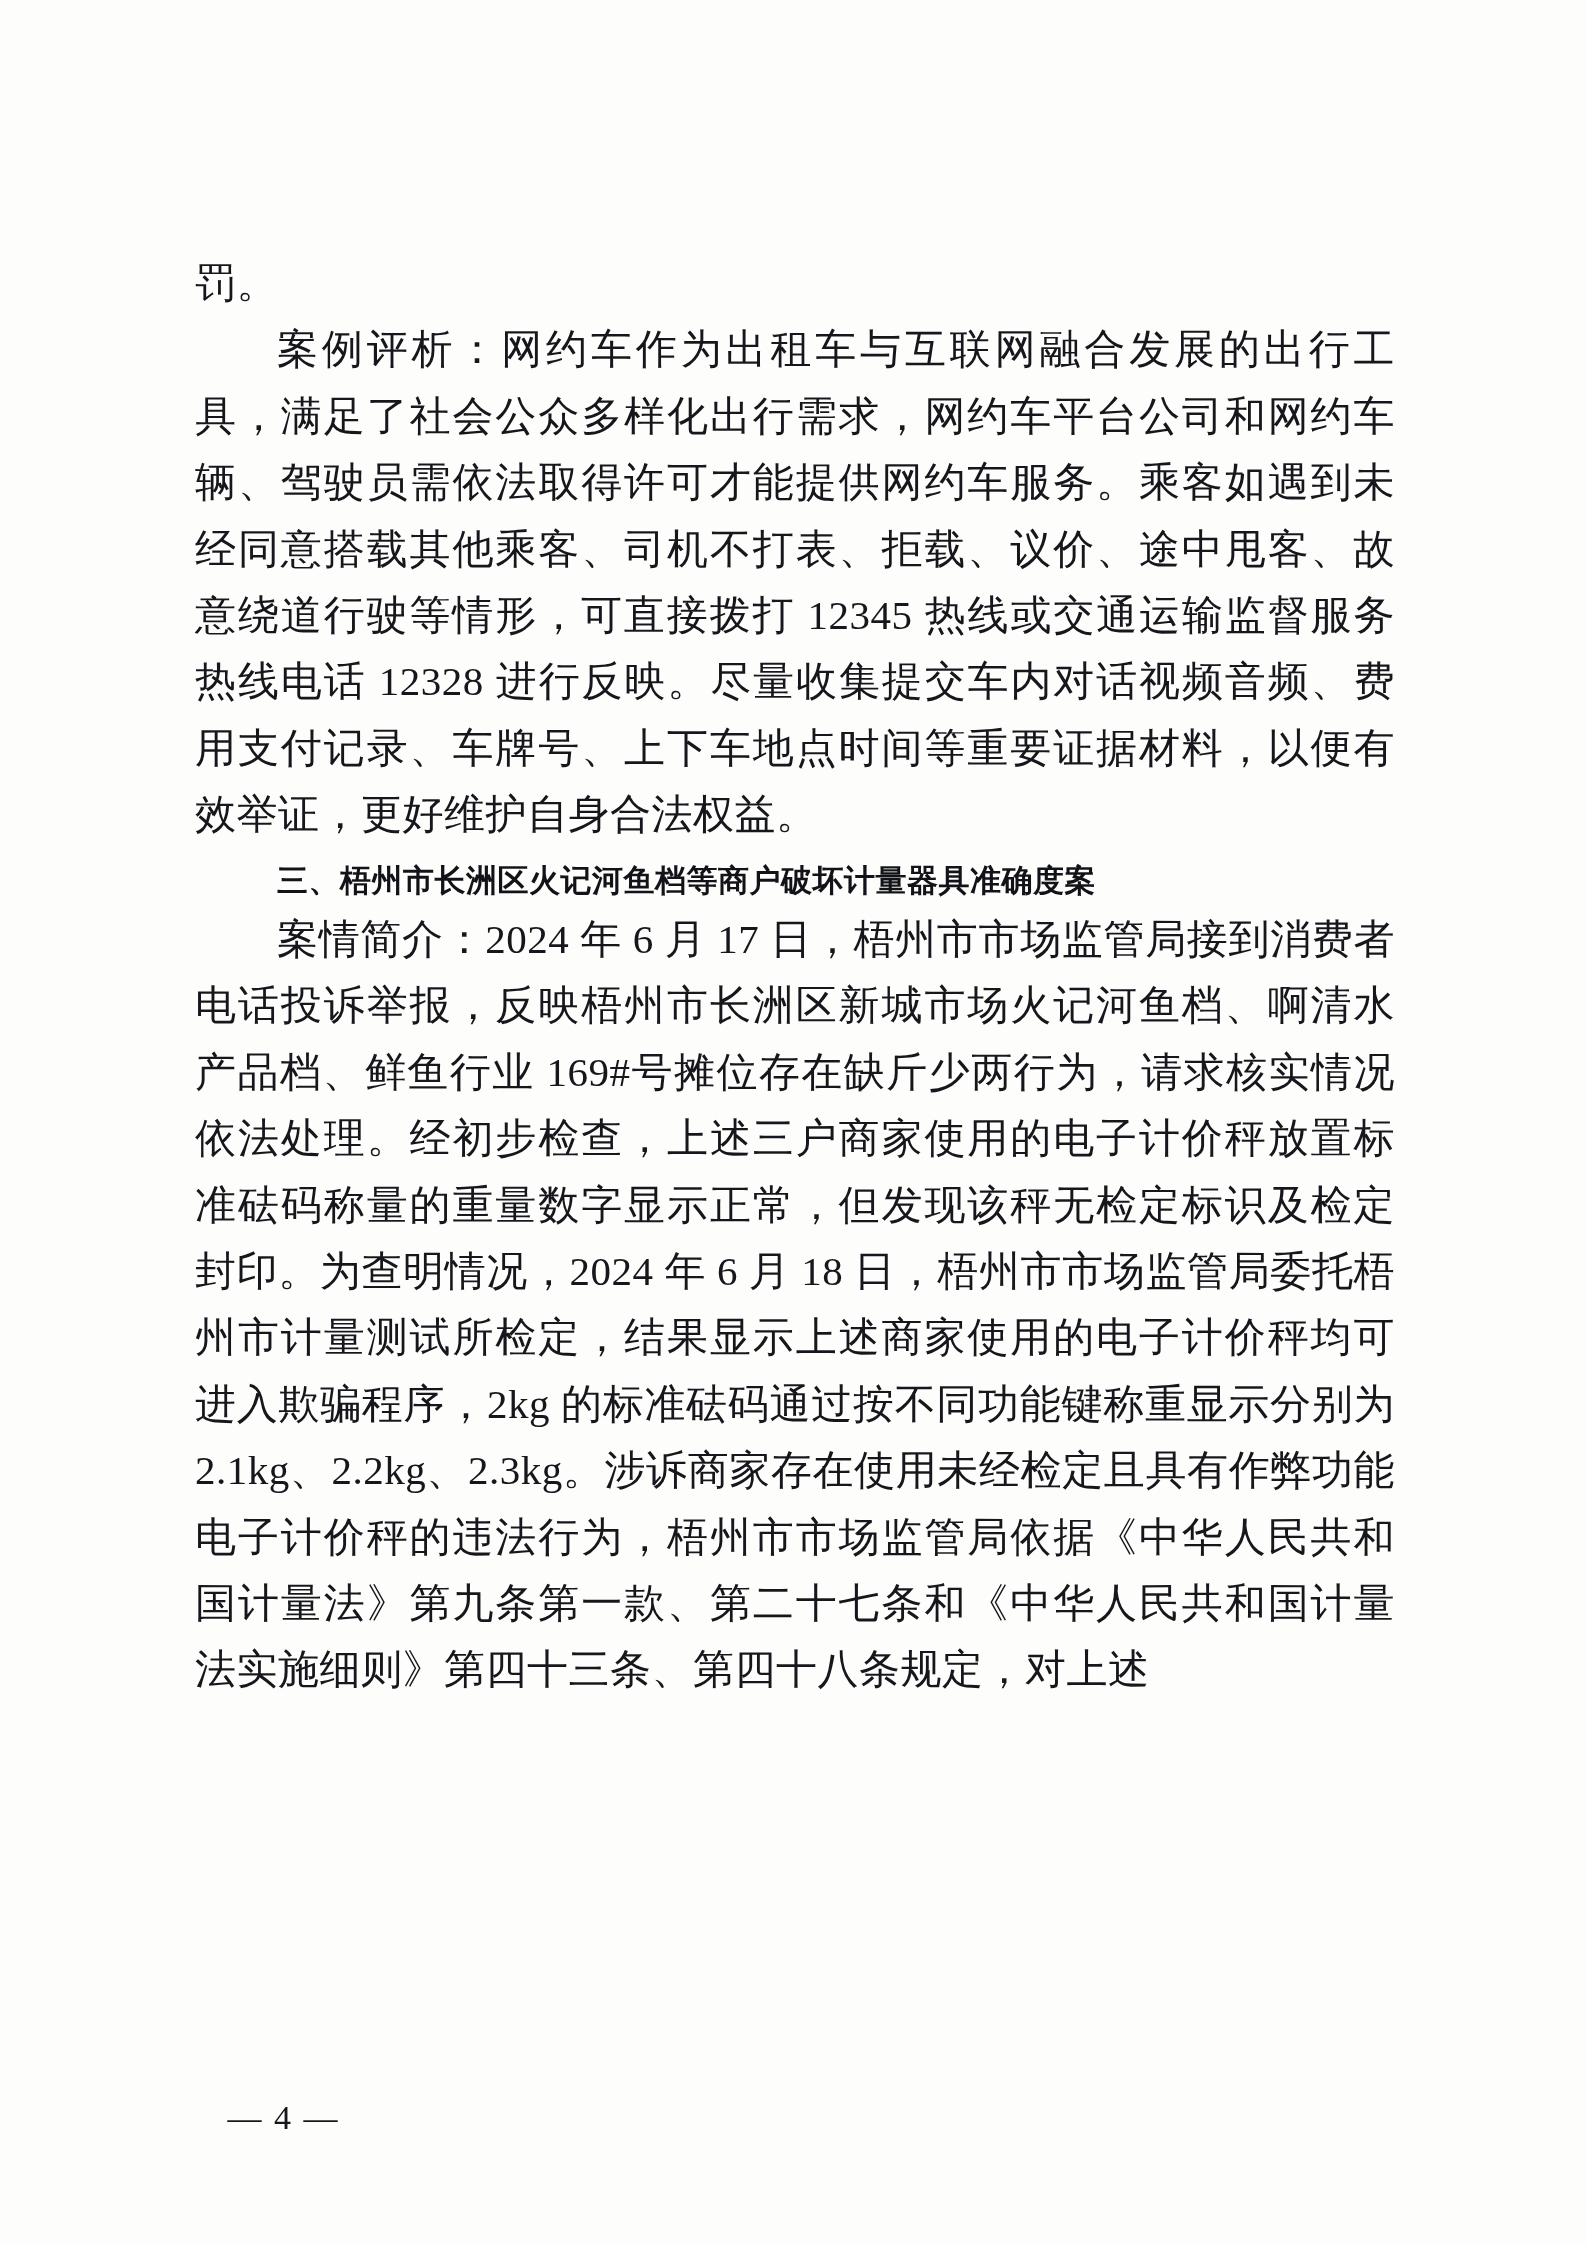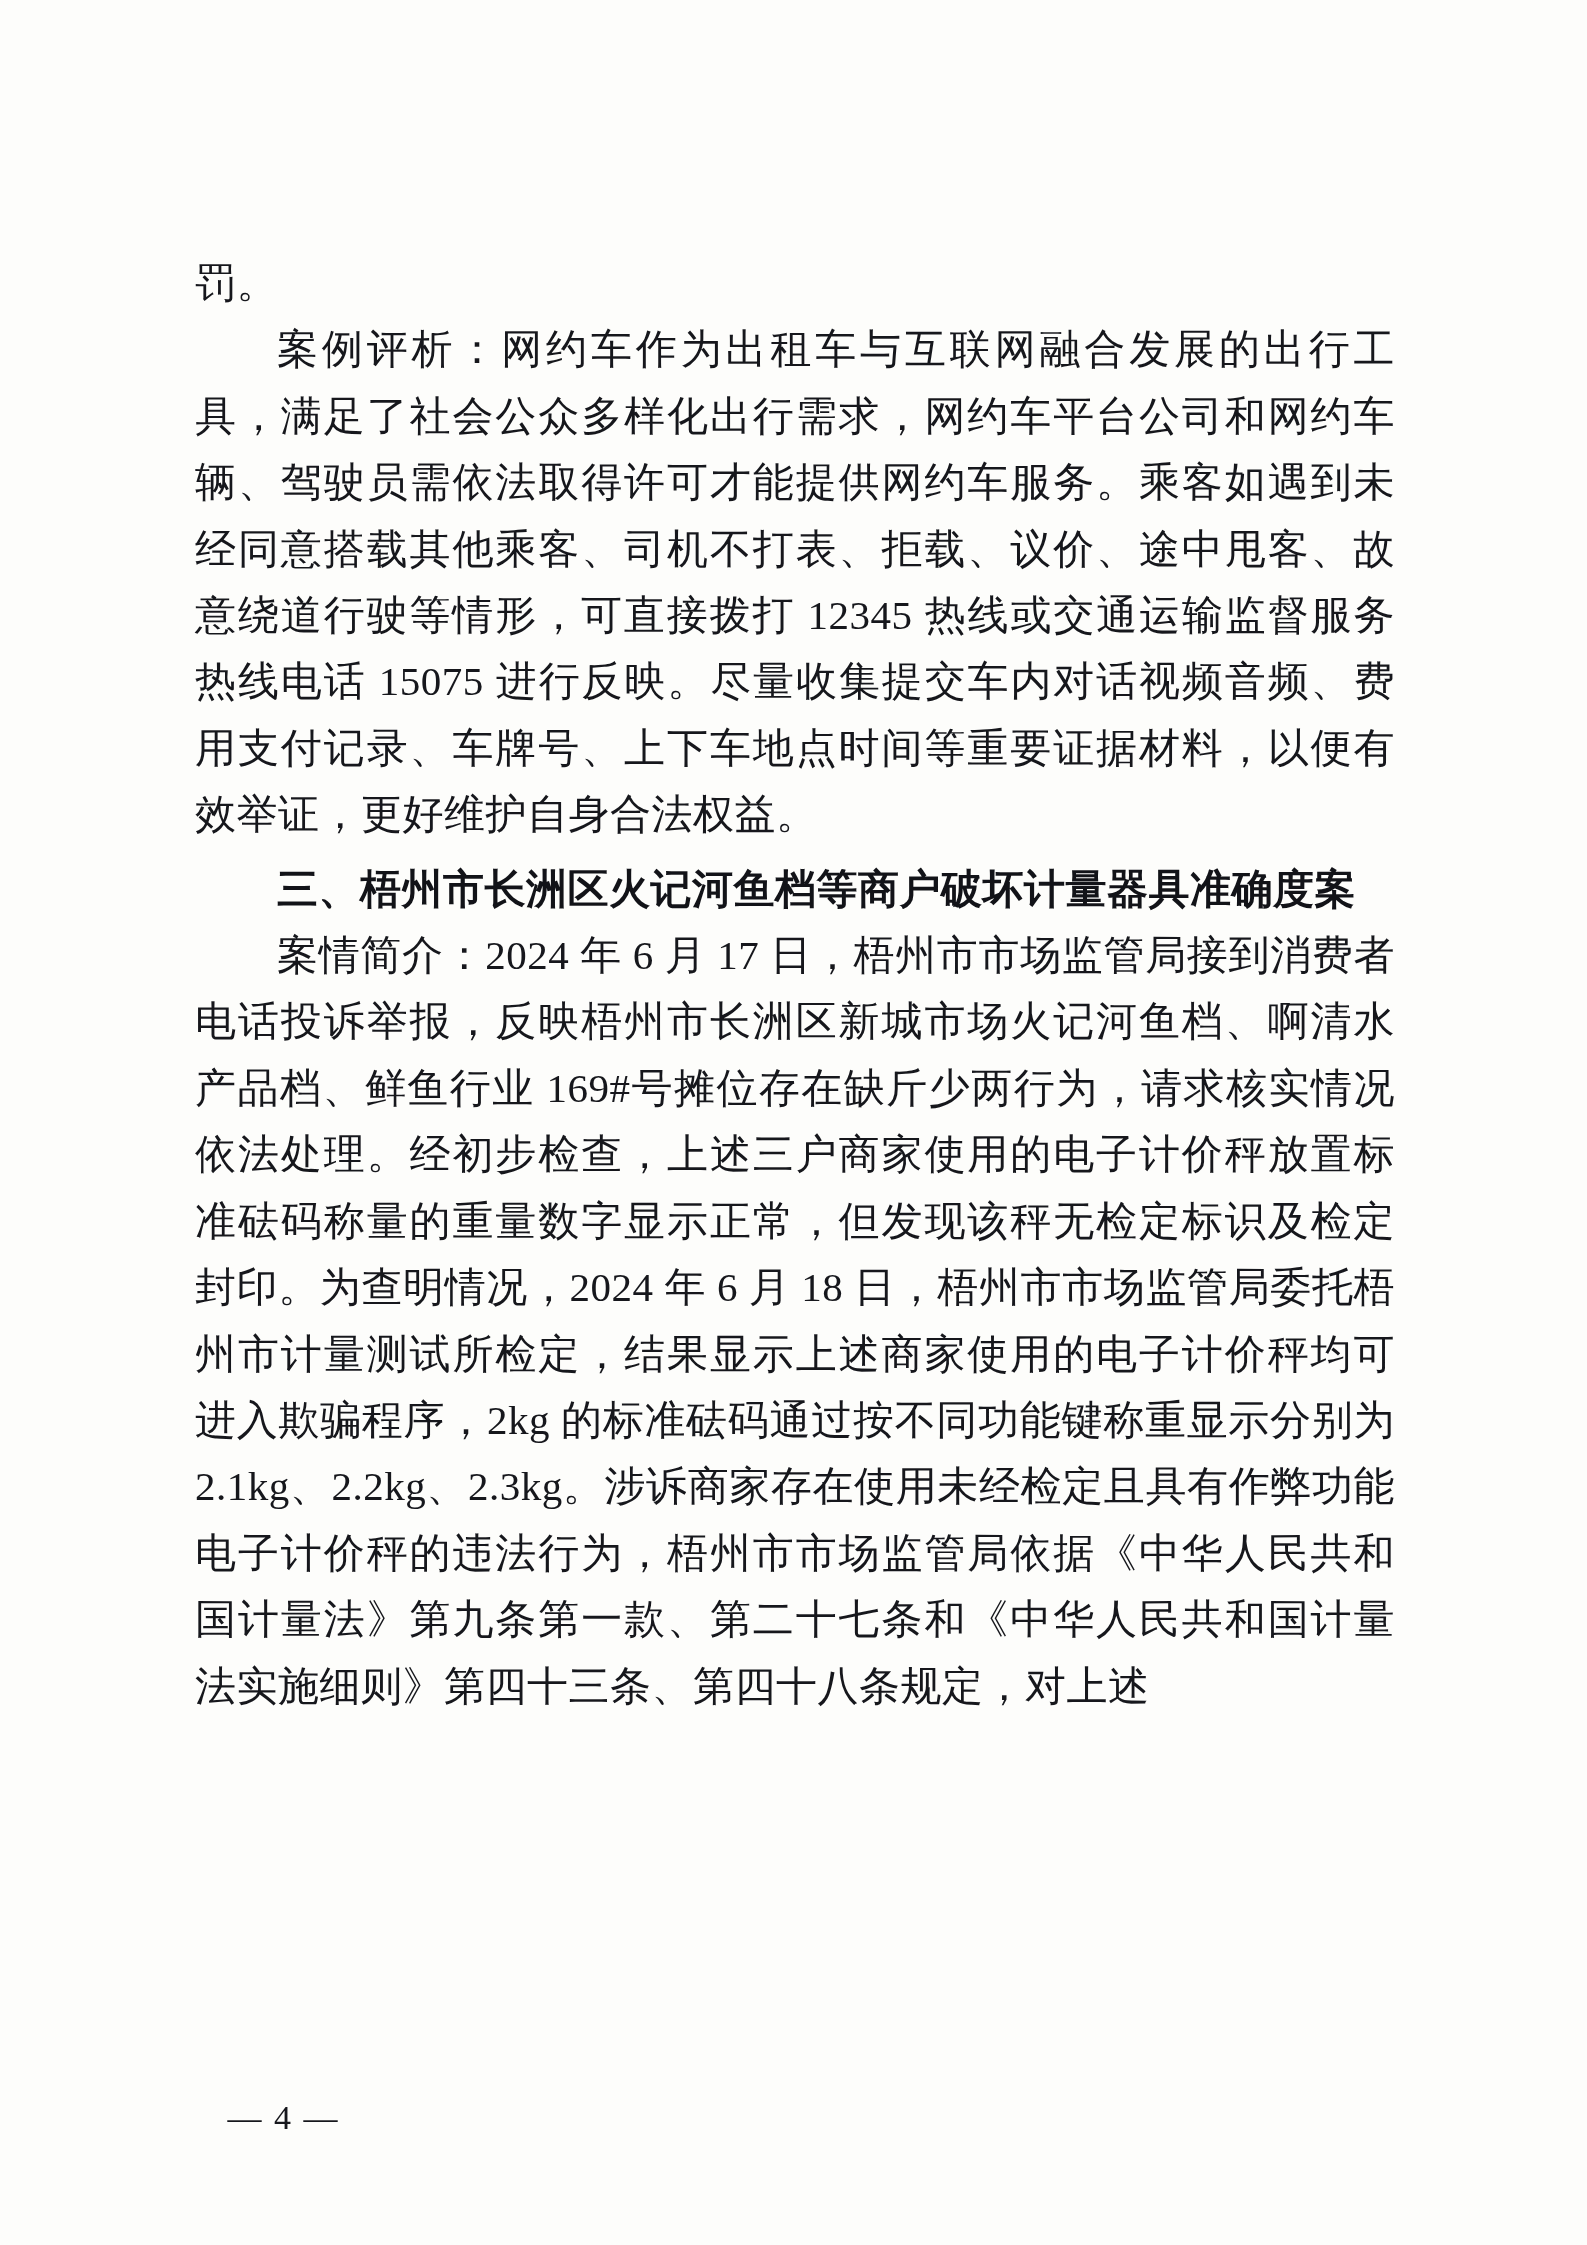--- a/index.html
+++ b/index.html
@@ -30,21 +30,21 @@
     text-justify: inter-ideograph;
     margin: 0 0 0 0;
     letter-spacing: 0.5px;
   }
   .para.indent {
     text-indent: 82px;
   }
   .heading {
     font-family: "Liberation Sans", "DejaVu Sans", sans-serif;
     font-weight: bold;
-    font-size: 41px;
+    font-size: 31px;
     line-height: 1.62;
     color: #121318;
     text-indent: 82px;
     letter-spacing: 0.5px;
     margin: 8px 0 0 0;
   }
   .footer {
     position: absolute;
     left: 0;
     right: 0;
@@ -61,21 +61,21 @@
   }
 </style>
 </head>
 <body>
 
 <div class="page">
   <div class="content">
 
     <p class="para">罚。</p>
 
-    <p class="para indent">案例评析：网约车作为出租车与互联网融合发展的出行工具，满足了社会公众多样化出行需求，网约车平台公司和网约车辆、驾驶员需依法取得许可才能提供网约车服务。乘客如遇到未经同意搭载其他乘客、司机不打表、拒载、议价、途中甩客、故意绕道行驶等情形，可直接拨打 12345 热线或交通运输监督服务热线电话 15075 进行反映。尽量收集提交车内对话视频音频、费用支付记录、车牌号、上下车地点时间等重要证据材料，以便有效举证，更好维护自身合法权益。</p>
+    <p class="para indent">案例评析：网约车作为出租车与互联网融合发展的出行工具，满足了社会公众多样化出行需求，网约车平台公司和网约车辆、驾驶员需依法取得许可才能提供网约车服务。乘客如遇到未经同意搭载其他乘客、司机不打表、拒载、议价、途中甩客、故意绕道行驶等情形，可直接拨打 12345 热线或交通运输监督服务热线电话 12328 进行反映。尽量收集提交车内对话视频音频、费用支付记录、车牌号、上下车地点时间等重要证据材料，以便有效举证，更好维护自身合法权益。</p>
 
     <h2 class="heading">三、梧州市长洲区火记河鱼档等商户破坏计量器具准确度案</h2>
 
     <p class="para indent">案情简介：2024 年 6 月 17 日，梧州市市场监管局接到消费者电话投诉举报，反映梧州市长洲区新城市场火记河鱼档、啊清水产品档、鲜鱼行业 169#号摊位存在缺斤少两行为，请求核实情况依法处理。经初步检查，上述三户商家使用的电子计价秤放置标准砝码称量的重量数字显示正常，但发现该秤无检定标识及检定封印。为查明情况，2024 年 6 月 18 日，梧州市市场监管局委托梧州市计量测试所检定，结果显示上述商家使用的电子计价秤均可进入欺骗程序，2kg 的标准砝码通过按不同功能键称重显示分别为 2.1kg、2.2kg、2.3kg。涉诉商家存在使用未经检定且具有作弊功能电子计价秤的违法行为，梧州市市场监管局依据《中华人民共和国计量法》第九条第一款、第二十七条和《中华人民共和国计量法实施细则》第四十三条、第四十八条规定，对上述</p>
 
   </div>
 
   <div class="footer">
     <span class="page-number">— 4 —</span>
   </div>

